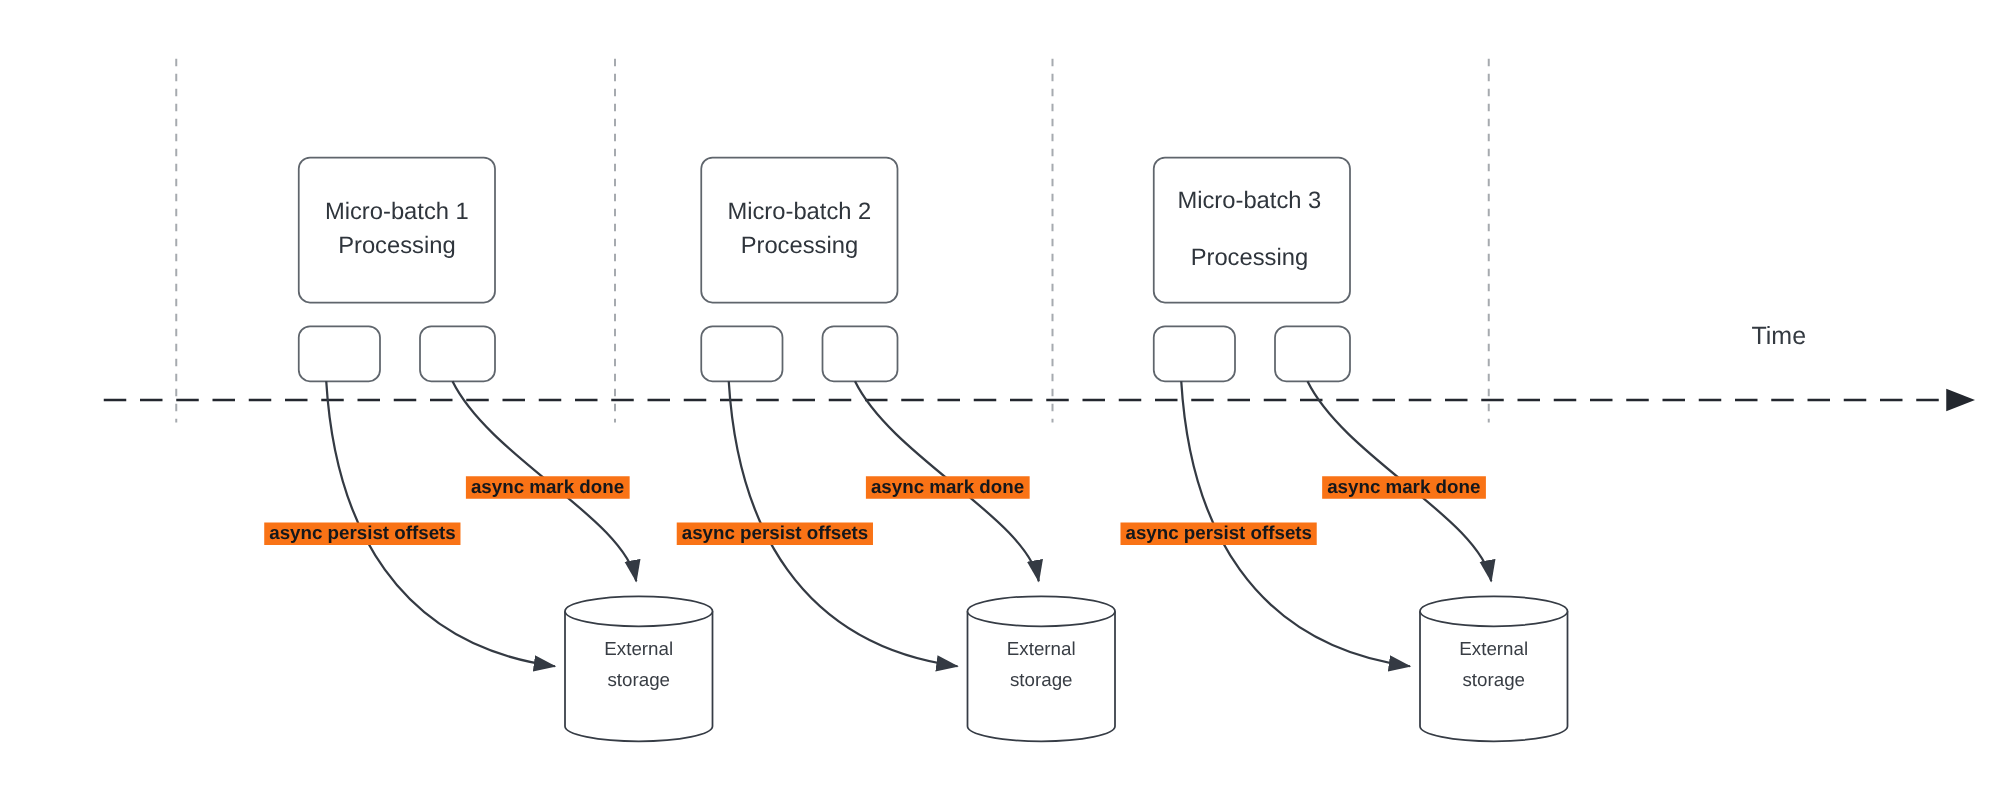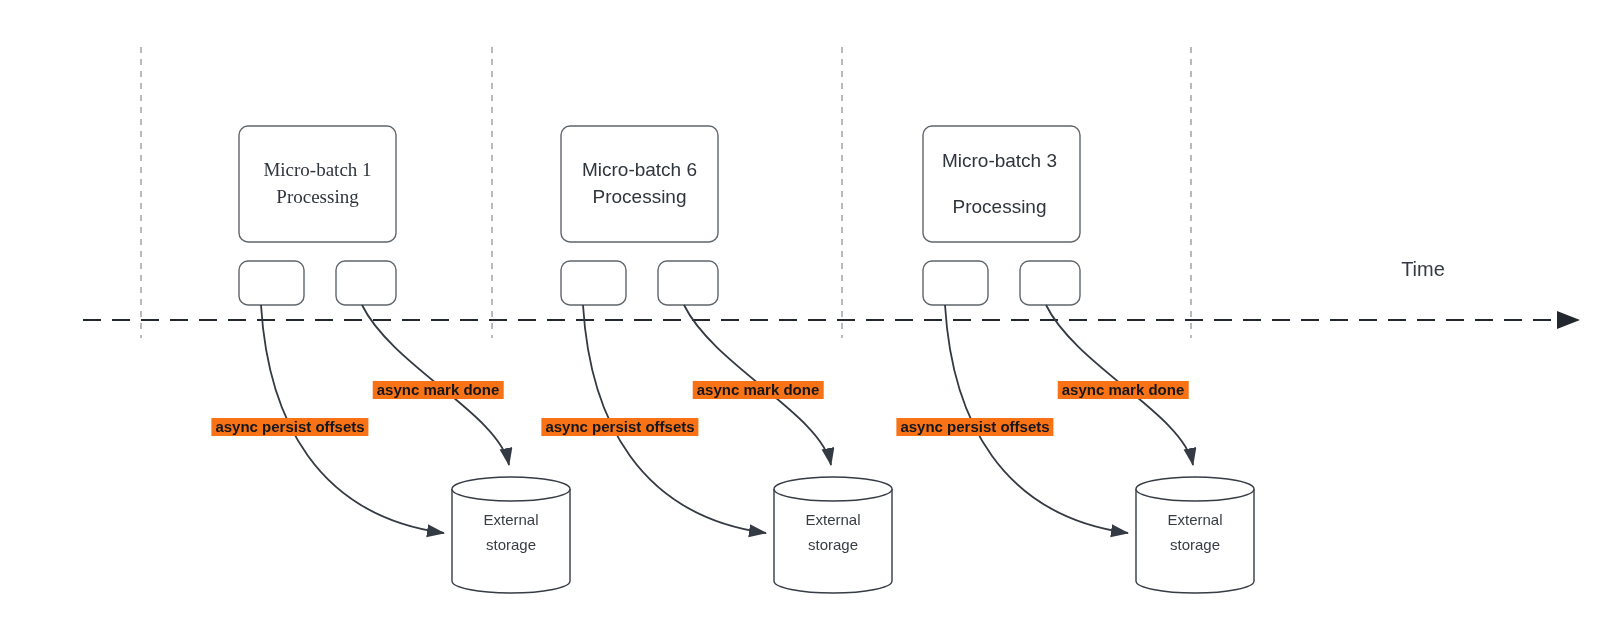--- a/index.html
+++ b/index.html
@@ -98,33 +98,33 @@
       <rect class="shape" x="336" y="261" width="60" height="44" rx="9"></rect>
       <path class="cyl" d="M452,489 L452,581 A59,12 0 0 0 570,581 L570,489"></path>
       <ellipse class="cyl" cx="511" cy="489" rx="59" ry="12"></ellipse>
       <path class="arrow" d="M261,305 C268,420 318,516 444,533" marker-end="url(#curveHead)"></path>
       <path class="arrow" d="M362,305 C392,366 500,415 509,465" marker-end="url(#curveHead)"></path>
     </g>
   </svg>
 
   <div class="txt time-label" style="left:1387px;top:258px;margin-left:36px;">Time</div>
 
-  <div class="txt box-label" style="left:239px;top:126px;width:157px;height:114px;font-family:Liberation Serif, serif;">
+  <div class="txt box-label" style="left:239px;top:126px;width:157px;height:114px;">
     <span>Micro-batch 1</span>
     <span>Processing</span>
   </div>
   <div class="txt flow-label" style="left:290px;top:418px;">async persist offsets</div>
   <div class="txt flow-label" style="left:438px;top:381px;">async mark done</div>
   <div class="txt storage-label" style="left:452px;top:507px;width:118px;">
     <span>External</span>
     <span>storage</span>
   </div>
 
   <div class="txt box-label" style="left:561px;top:126px;width:157px;height:114px;">
-    <span>Micro-batch 6</span>
+    <span>Micro-batch 2</span>
     <span>Processing</span>
   </div>
   <div class="txt flow-label" style="left:620px;top:418px;">async persist offsets</div>
   <div class="txt flow-label" style="left:758px;top:381px;">async mark done</div>
   <div class="txt storage-label" style="left:774px;top:507px;width:118px;">
     <span>External</span>
     <span>storage</span>
   </div>
 
   <div class="txt box-label" style="left:921px;top:126px;width:157px;height:114px;gap:19px;">

